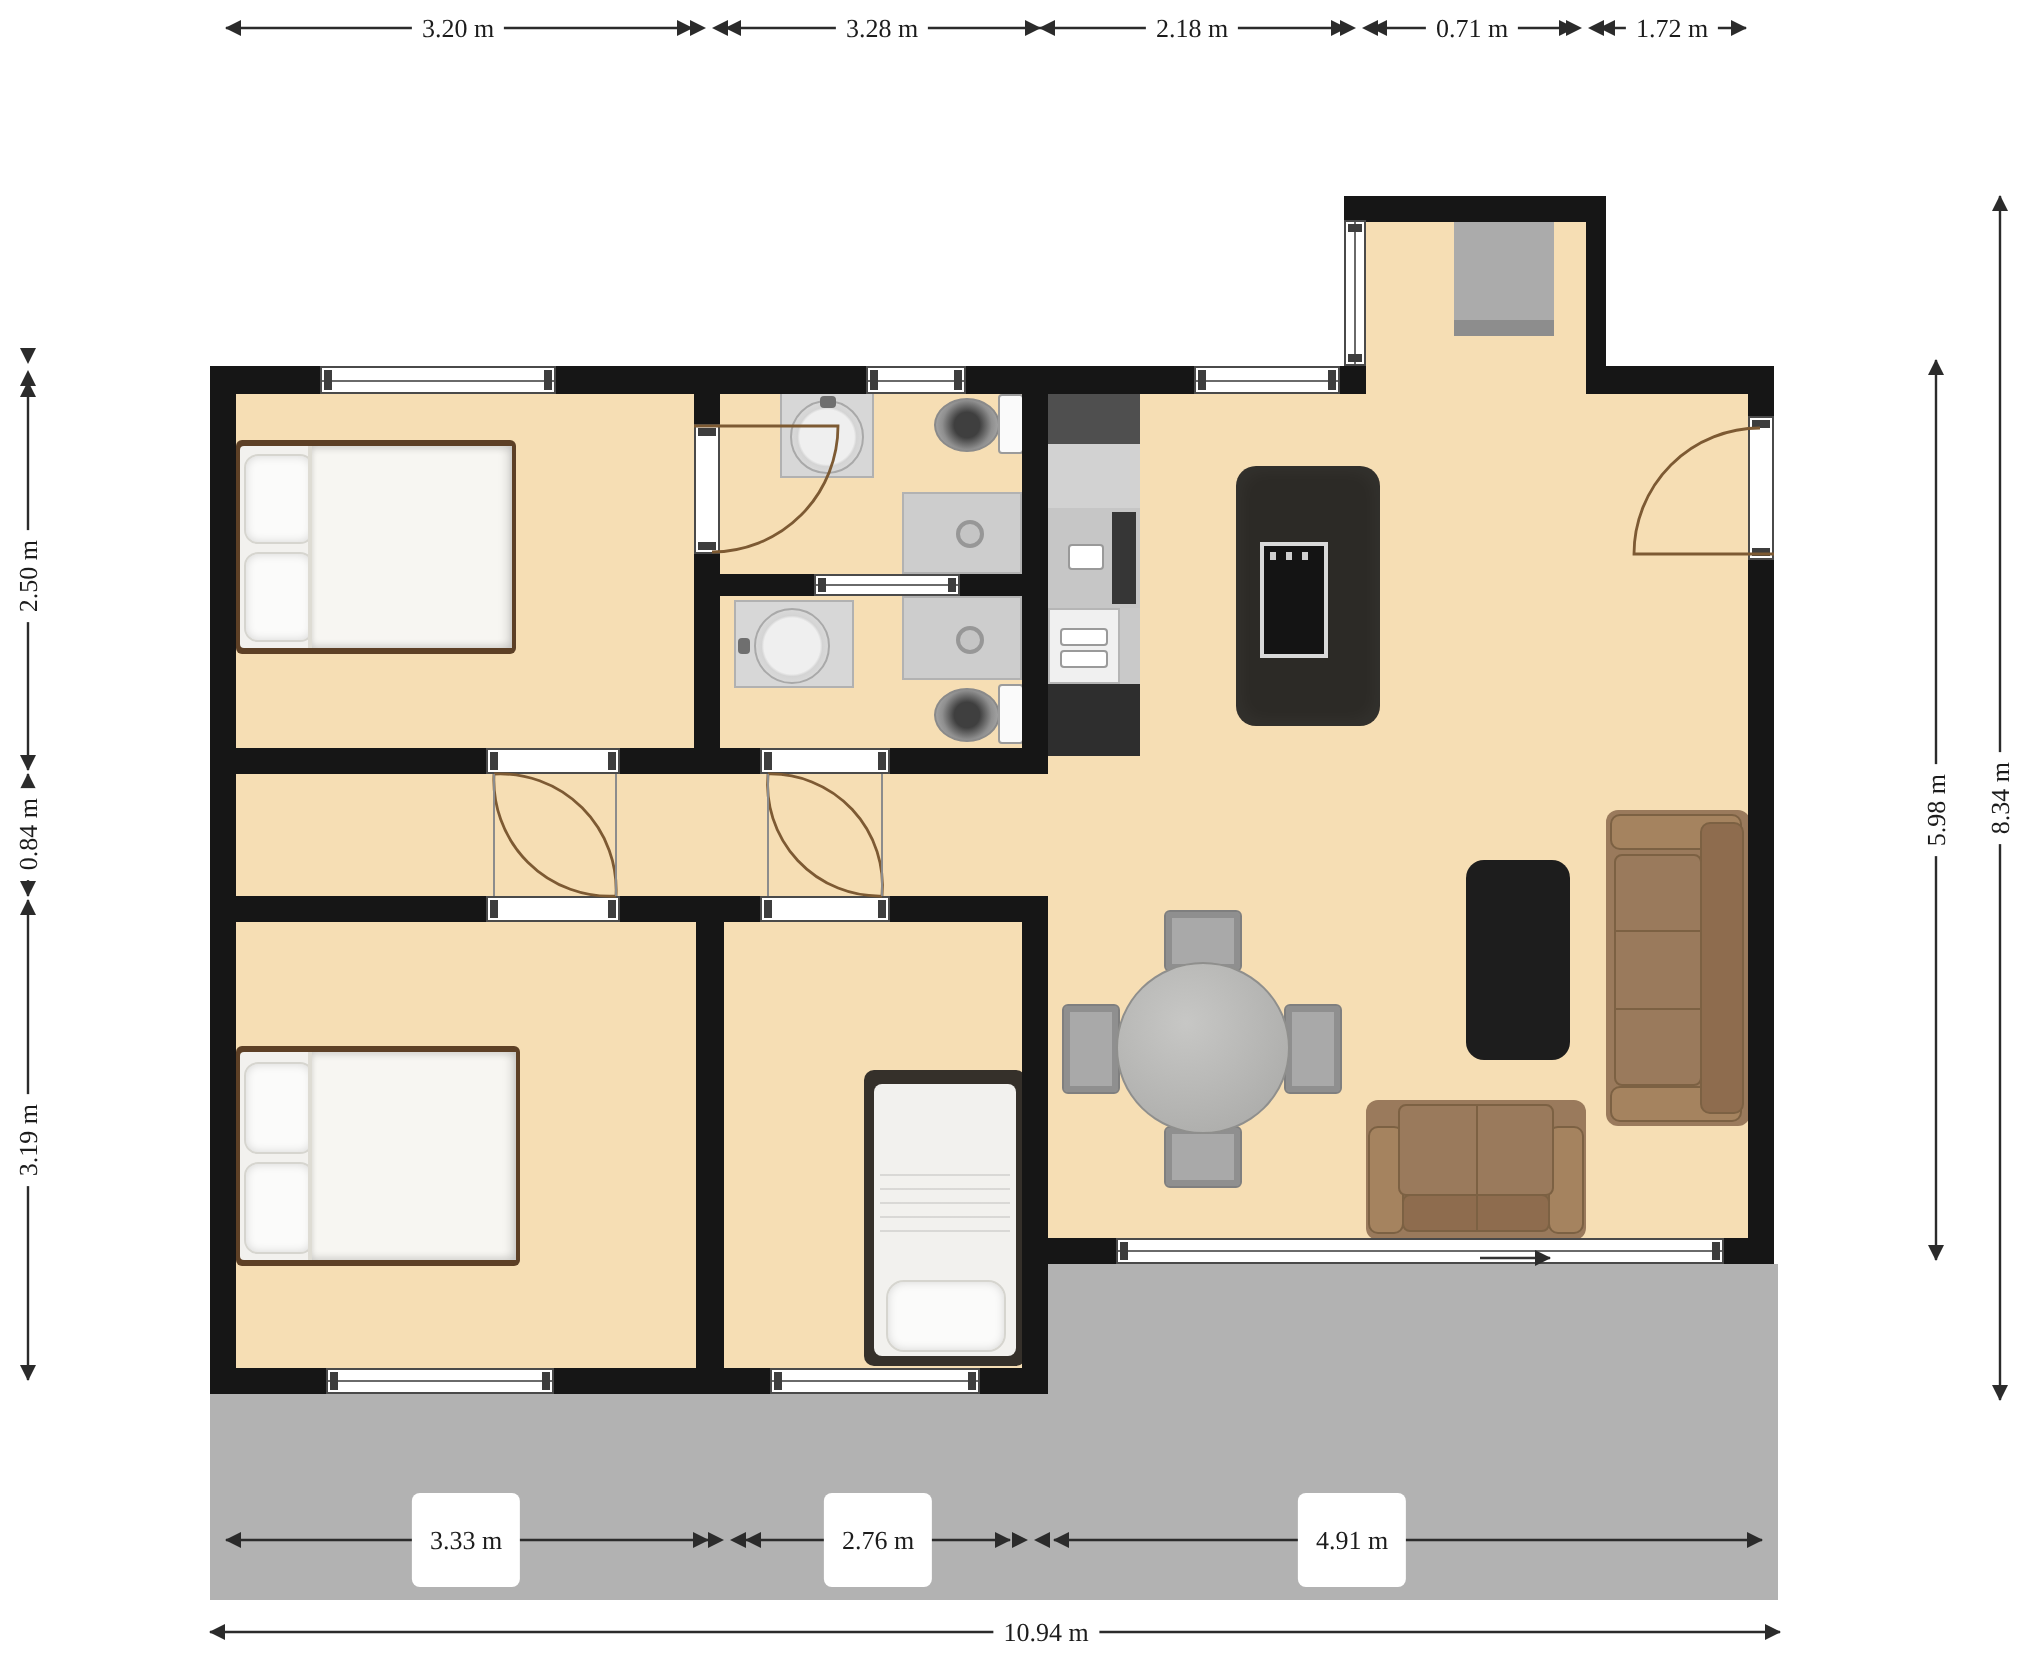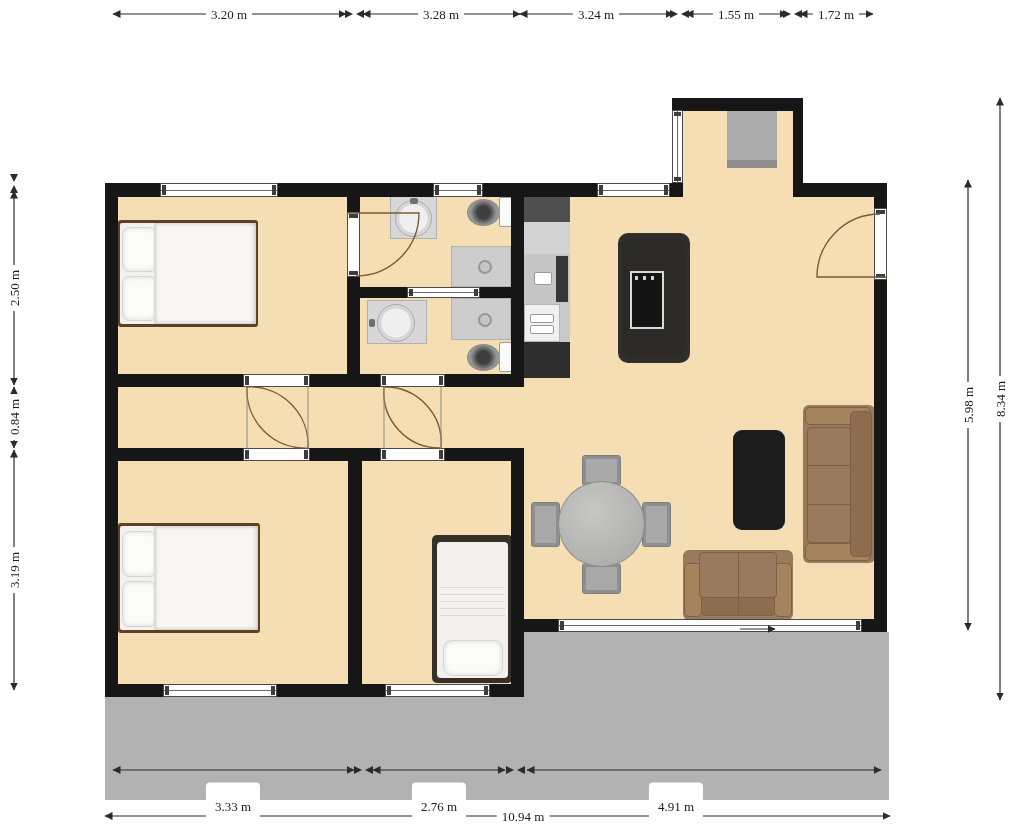--- a/index.html
+++ b/index.html
@@ -15,21 +15,21 @@
   .line-v{background-image:linear-gradient(#6a6a6a,#6a6a6a);background-size:1px 100%;
           background-position:center;background-repeat:no-repeat;}
   .cap-h::before,.cap-h::after{content:"";position:absolute;top:1px;bottom:1px;width:4px;background:#3d3d3d;}
   .cap-h::before{left:1px;} .cap-h::after{right:1px;}
   .cap-v::before,.cap-v::after{content:"";position:absolute;left:1px;right:1px;height:4px;background:#3d3d3d;}
   .cap-v::before{top:1px;} .cap-v::after{bottom:1px;}
   svg.overlay{position:absolute;left:0;top:0;pointer-events:none;}
   .dim{position:absolute;font-size:13px;color:var(--dimension-text,#1c1c1c);background:#fff;
        padding:0 5px;transform:translate(-50%,-50%);white-space:nowrap;line-height:17px;}
   .dim.rot{transform:translate(-50%,-50%) rotate(-90deg);}
-  .dim.pill{border-radius:4px;padding:15px 9px;margin-top:36px;}
+  .dim.pill{border-radius:4px;padding:15px 9px;}
   
   .bedframe{position:absolute;background:#5d4026;border-radius:3px;}
   .bedframe.single{background:#35302a;border-radius:5px;}
   .mattress{position:absolute;background:#f2f1ee;border-radius:2px;}
   .pillow{position:absolute;background:#fbfbfa;border:1px solid #d6d5cf;border-radius:7px;
           box-shadow:inset 0 0 5px rgba(0,0,0,.15);}
   .duvet{position:absolute;background:#f7f6f2;border-left:2px solid #dedcd4;
          box-shadow:inset 0 2px 3px rgba(0,0,0,.08),inset 0 -2px 3px rgba(0,0,0,.08),inset -3px 0 4px rgba(0,0,0,.10);}
   .folds{position:absolute;background-image:repeating-linear-gradient(180deg,rgba(0,0,0,.10) 0 1px,transparent 1px 7px);}
   .table-round{position:absolute;border-radius:50%;border:1px solid #8f8f8d;
@@ -235,22 +235,22 @@
       <path d="M678 14 L670 10 L670 18 Z M681 14 L689 10 L689 18 Z"></path>
       <path d="M791 14 L783 10 L783 18 Z M794 14 L802 10 L802 18 Z"></path>
       <path d="M14 182 L10 174 L18 174 Z M14 185 L10 193 L18 193 Z"></path>
       <path d="M362 770 L354 766 L354 774 Z M365 770 L373 766 L373 774 Z"></path>
       <path d="M514 770 L506 766 L506 774 Z M517 770 L525 766 L525 774 Z"></path>
     </g>
   </svg>
 
   <span class="dim" style="left:229px;top:14px;">3.20 m</span>
   <span class="dim" style="left:441px;top:14px;">3.28 m</span>
-  <span class="dim" style="left:596px;top:14px;">3.24 m</span>
-  <span class="dim" style="left:736px;top:14px;">1.55 m</span>
+  <span class="dim" style="left:596px;top:14px;">2.18 m</span>
+  <span class="dim" style="left:736px;top:14px;">0.71 m</span>
   <span class="dim" style="left:836px;top:14px;">1.72 m</span>
 
   <span class="dim rot" style="left:14px;top:288px;">2.50 m</span>
   <span class="dim rot" style="left:14px;top:417px;">0.84 m</span>
   <span class="dim rot" style="left:14px;top:570px;">3.19 m</span>
 
   <span class="dim rot" style="left:968px;top:405px;">5.98 m</span>
   <span class="dim rot" style="left:1000px;top:399px;">8.34 m</span>
 
   <span class="dim pill" style="left:233px;top:770px;">3.33 m</span>

